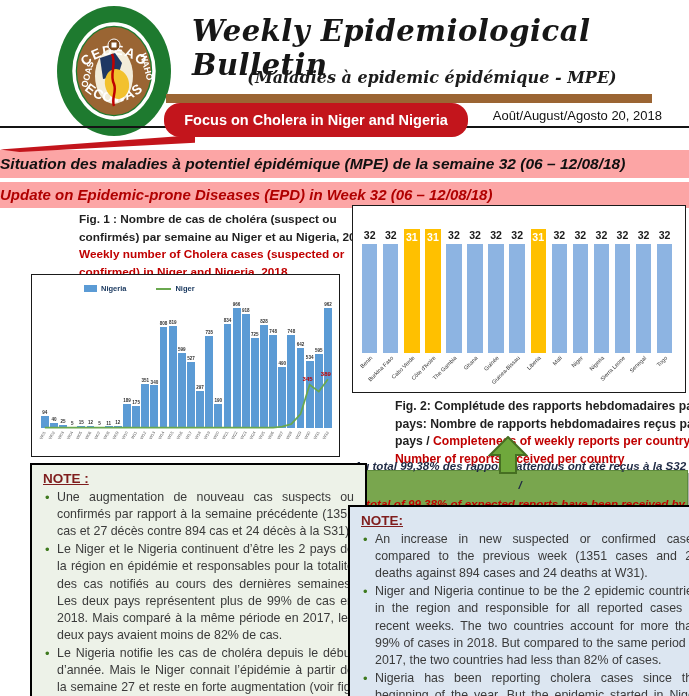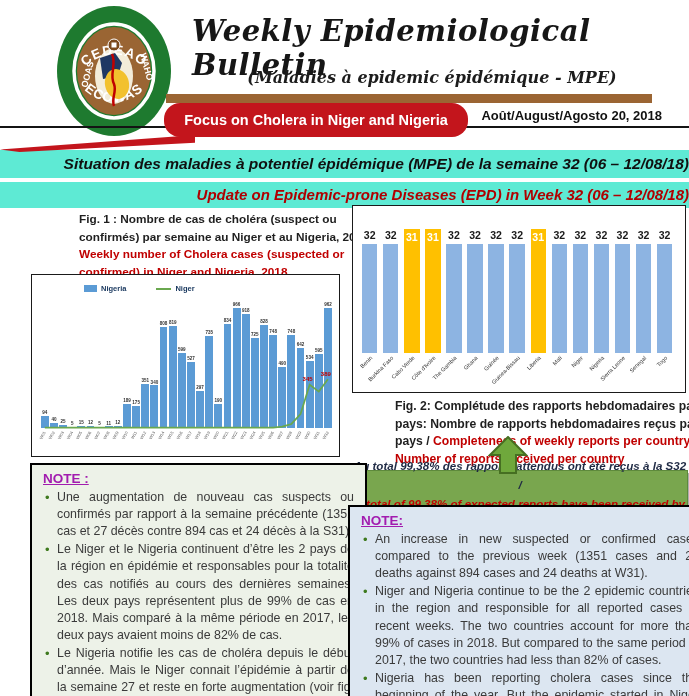--- a/index.html
+++ b/index.html
@@ -15,24 +15,24 @@
             font-family:"DejaVu Serif",serif;font-style:italic;font-weight:700;
             font-size:16px;color:#1c1c1c;}
   .brownbar{position:absolute;left:166px;top:94px;width:486px;height:9px;background:#9B6533;}
   .hline{position:absolute;left:0;top:126px;width:689px;height:2px;background:#141414;}
   .focus-banner{position:absolute;left:164px;top:103px;width:304px;height:34px;
                 background:#C3151C;border-radius:16px;display:flex;align-items:center;
                 justify-content:center;color:#fff;font-weight:700;font-size:14.5px;z-index:3;}
   .focus-tail{position:absolute;left:0;top:135px;width:195px;height:17px;background:#C3151C;
               clip-path:polygon(0 85%,100% 0,100% 45%,10% 100%);z-index:2;}
   .date{position:absolute;left:470px;top:108px;width:192px;text-align:right;
-        font-size:13px;font-weight:700;color:#111;}
-
-  
-  .gbanner{position:absolute;left:0;width:689px;background:#5eead4;text-align:right;
+        font-size:13px;font-weight:400;color:#111;}
+
+  
+  .gbanner{position:absolute;left:0;width:689px;background:#fca5a5;text-align:left;
            font-weight:700;font-style:italic;}
   #gbanner1{top:150px;height:28px;line-height:28px;font-size:15.5px;color:#101010;}
   #gbanner2{top:182px;height:26px;line-height:26px;font-size:15px;color:#B00000;}
 
   
   .caption{font-weight:700;line-height:1.5;color:#1f1f1f;margin-left:43px;}
   #fig1cap{position:absolute;left:36px;top:211px;width:298px;font-size:11.8px;}
   #fig2cap{position:absolute;left:352px;top:398px;width:333px;font-size:12.2px;line-height:1.45;}
   .red{color:#C00000;}
 
@@ -55,21 +55,21 @@
           border:1px solid #5E8A3C;box-shadow:3px 3px 0 rgba(130,130,130,.65);
           display:flex;flex-direction:column;justify-content:center;text-align:center;
           font-weight:700;font-style:italic;font-size:11.6px;line-height:1.65;}
   #sumbox .l1{color:#1F2A44;}
   #sumbox .l2{color:#C00000;}
 
   
   .note{position:absolute;padding:6px 11px 0 11px;color:#3a3a3a;}
   #noteL{left:30px;top:463px;width:311px;height:260px;border:2px solid #000;background:#EDF2E8;}
   #noteR{left:348px;top:505px;width:338px;height:230px;border:2.5px solid #000;background:#DCE6F1;}
-  .note-title{font-weight:700;text-decoration:underline;font-size:13.5px;color:#a21caf;margin-bottom:3px;}
+  .note-title{font-weight:700;text-decoration:underline;font-size:13.5px;color:#7f1d1d;margin-bottom:3px;}
   .note ul{margin:0;padding:0;list-style:none;}
   .note li{position:relative;padding-left:14px;margin-bottom:1px;text-align:justify;
            font-size:12.4px;line-height:1.38;}
   .note li::before{content:"\2022";position:absolute;left:2px;top:0;color:#3E7A1E;font-size:13px;}
 </style>
 </head>
 <body>
 
 <div id="page">
 

